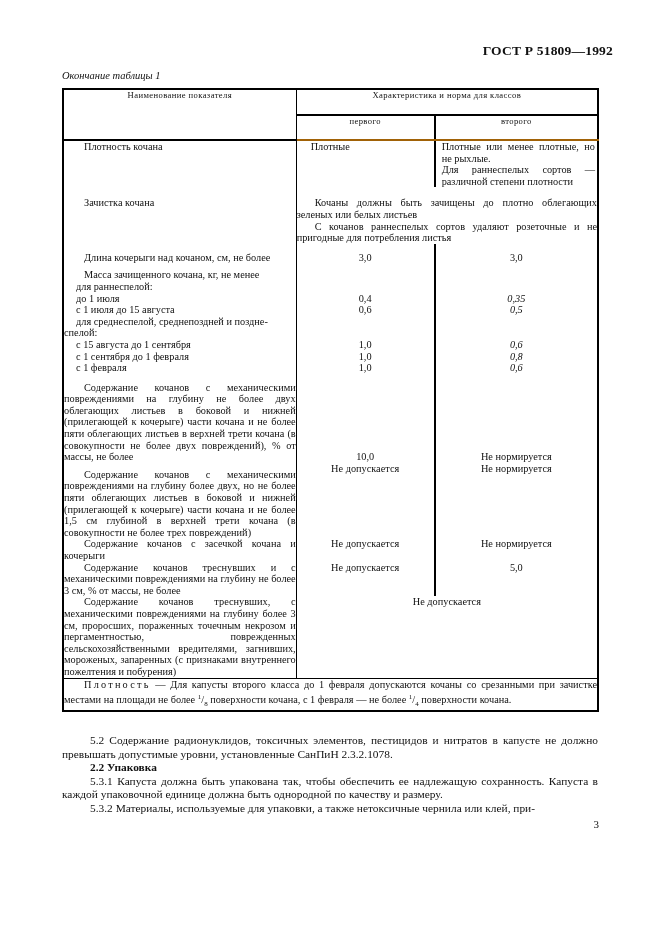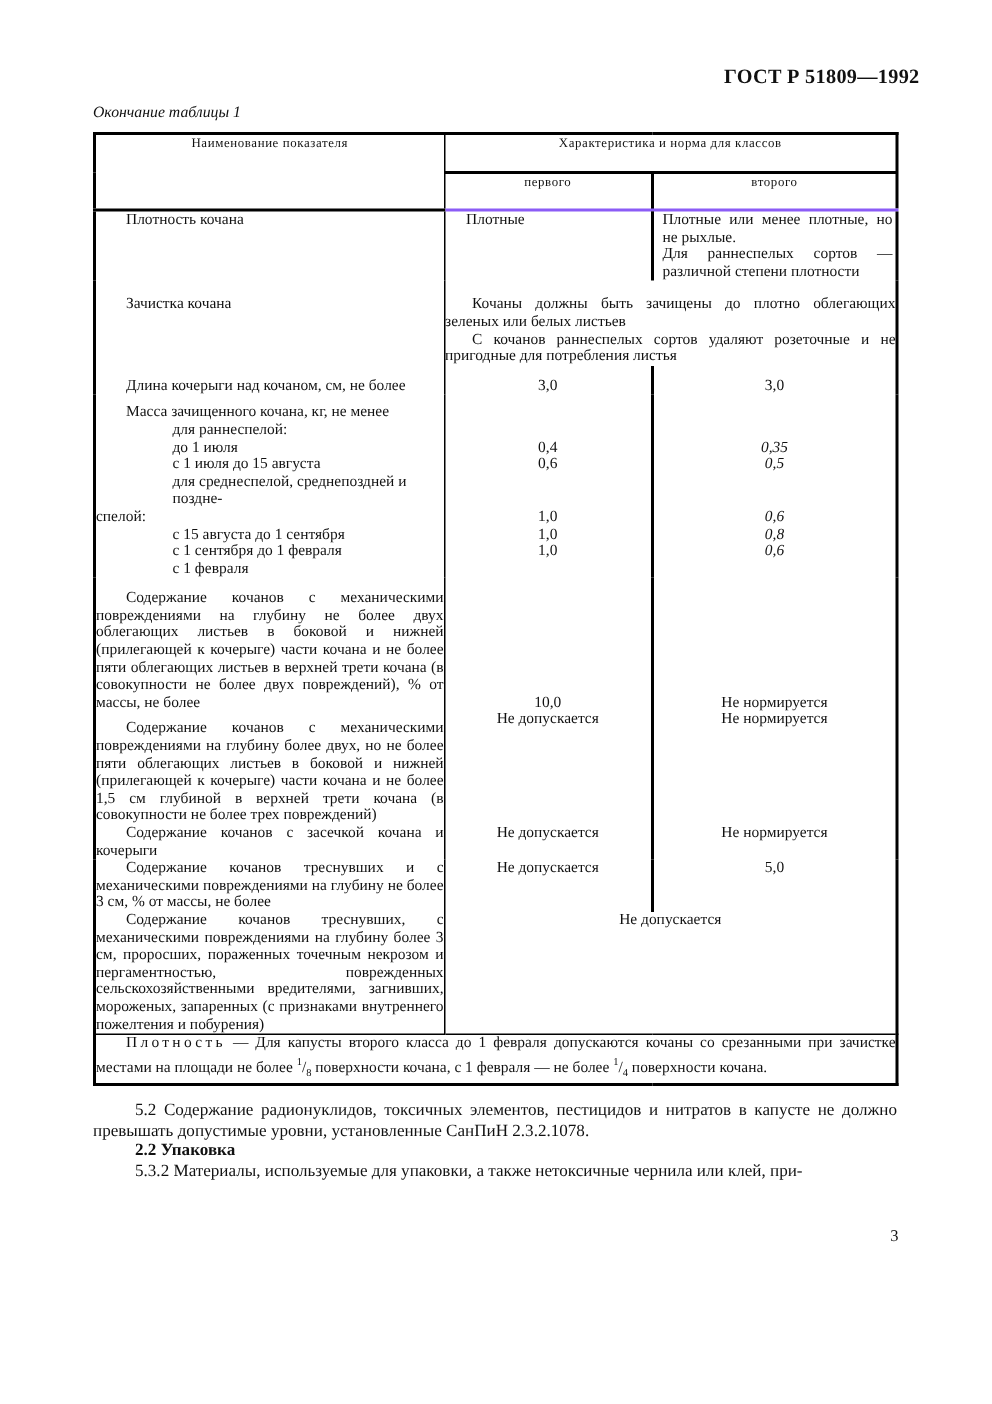--- a/index.html
+++ b/index.html
@@ -30,28 +30,28 @@
     th.hdr-name {
       border-right: 1px solid #000; border-bottom: 2px solid #000;
       vertical-align: middle; text-align: center; font-size: 8.6px; letter-spacing: 0.4px;
     }
     th.hdr-group {
       height: 24px; vertical-align: middle; text-align: center;
       border-bottom: 2px solid #000; font-size: 8.6px; letter-spacing: 0.4px;
     }
     th.hdr-sub {
       height: 23px; vertical-align: middle; 
-      border-bottom: 2px solid #8b5cf6; font-size: 8.6px; letter-spacing: 0.4px;
+      border-bottom: 2px solid #a16207; font-size: 8.6px; letter-spacing: 0.4px;
     }
     th.hdr-sub.first { border-right: 2px solid #000; }
     td.name {
       border-right: 1px solid #000; padding: 6px 4px 4px 4px; text-align: justify;
     }
     td.name .indent { text-indent: 20px; }
-    td.name .sub { padding-left: 20px; margin-left: 39px; }
+    td.name .sub { padding-left: 20px; }
     td.v1 { border-right: 2px solid #000; text-align: center; padding: 6px 4px 4px 4px; }
     td.v2 { text-align: center; padding: 6px 4px 4px 4px; }
     td.v2.left { text-align: justify; padding-left: 6px; padding-right: 2px; }
     td.span2 { padding: 6px 4px 4px 4px; text-align: justify; }
     td.span2 p { margin: 0; text-indent: 18px; }
     td.span2-center { text-align: center; padding: 6px 4px 4px 4px; }
     .list-vals div { height: 11.6px; }
     td.note {
       border-top: 1px solid #000; padding: 4px 5px 4px 5px; text-align: justify;
       font-size: 10.3px; line-height: 12px;
@@ -190,16 +190,17 @@
       <td class="note" colspan="3">
         <span style="padding-left:20px;" class="spaced">Плотность</span><span> — Для капусты второго класса до 1 февраля допускаются кочаны со срезанными при зачистке местами на площади не более </span><sup>1</sup>/<sub>8</sub><span> поверхности кочана, с 1 февраля — не более </span><sup>1</sup>/<sub>4</sub><span> поверхности кочана.</span>
       </td>
     </tr>
   </tbody>
 </table>
 
 <div class="body-text">
   <p>5.2 Содержание радионуклидов, токсичных элементов, пестицидов и нитратов в капусте не должно превышать допустимые уровни, установленные СанПиН 2.3.2.1078.</p>
   <p class="heading">2.2 Упаковка</p>
+  <p>5.3.1 Капуста должна быть упакована так, чтобы обеспечить ее надлежащую сохранность. Капуста в каждой упаковочной единице должна быть однородной по качеству и размеру.</p>
   <p>5.3.2 Материалы, используемые для упаковки, а также нетоксичные чернила или клей, при-</p>
 </div>
 
 <div class="page-number">3</div>
 
 </body></html>

